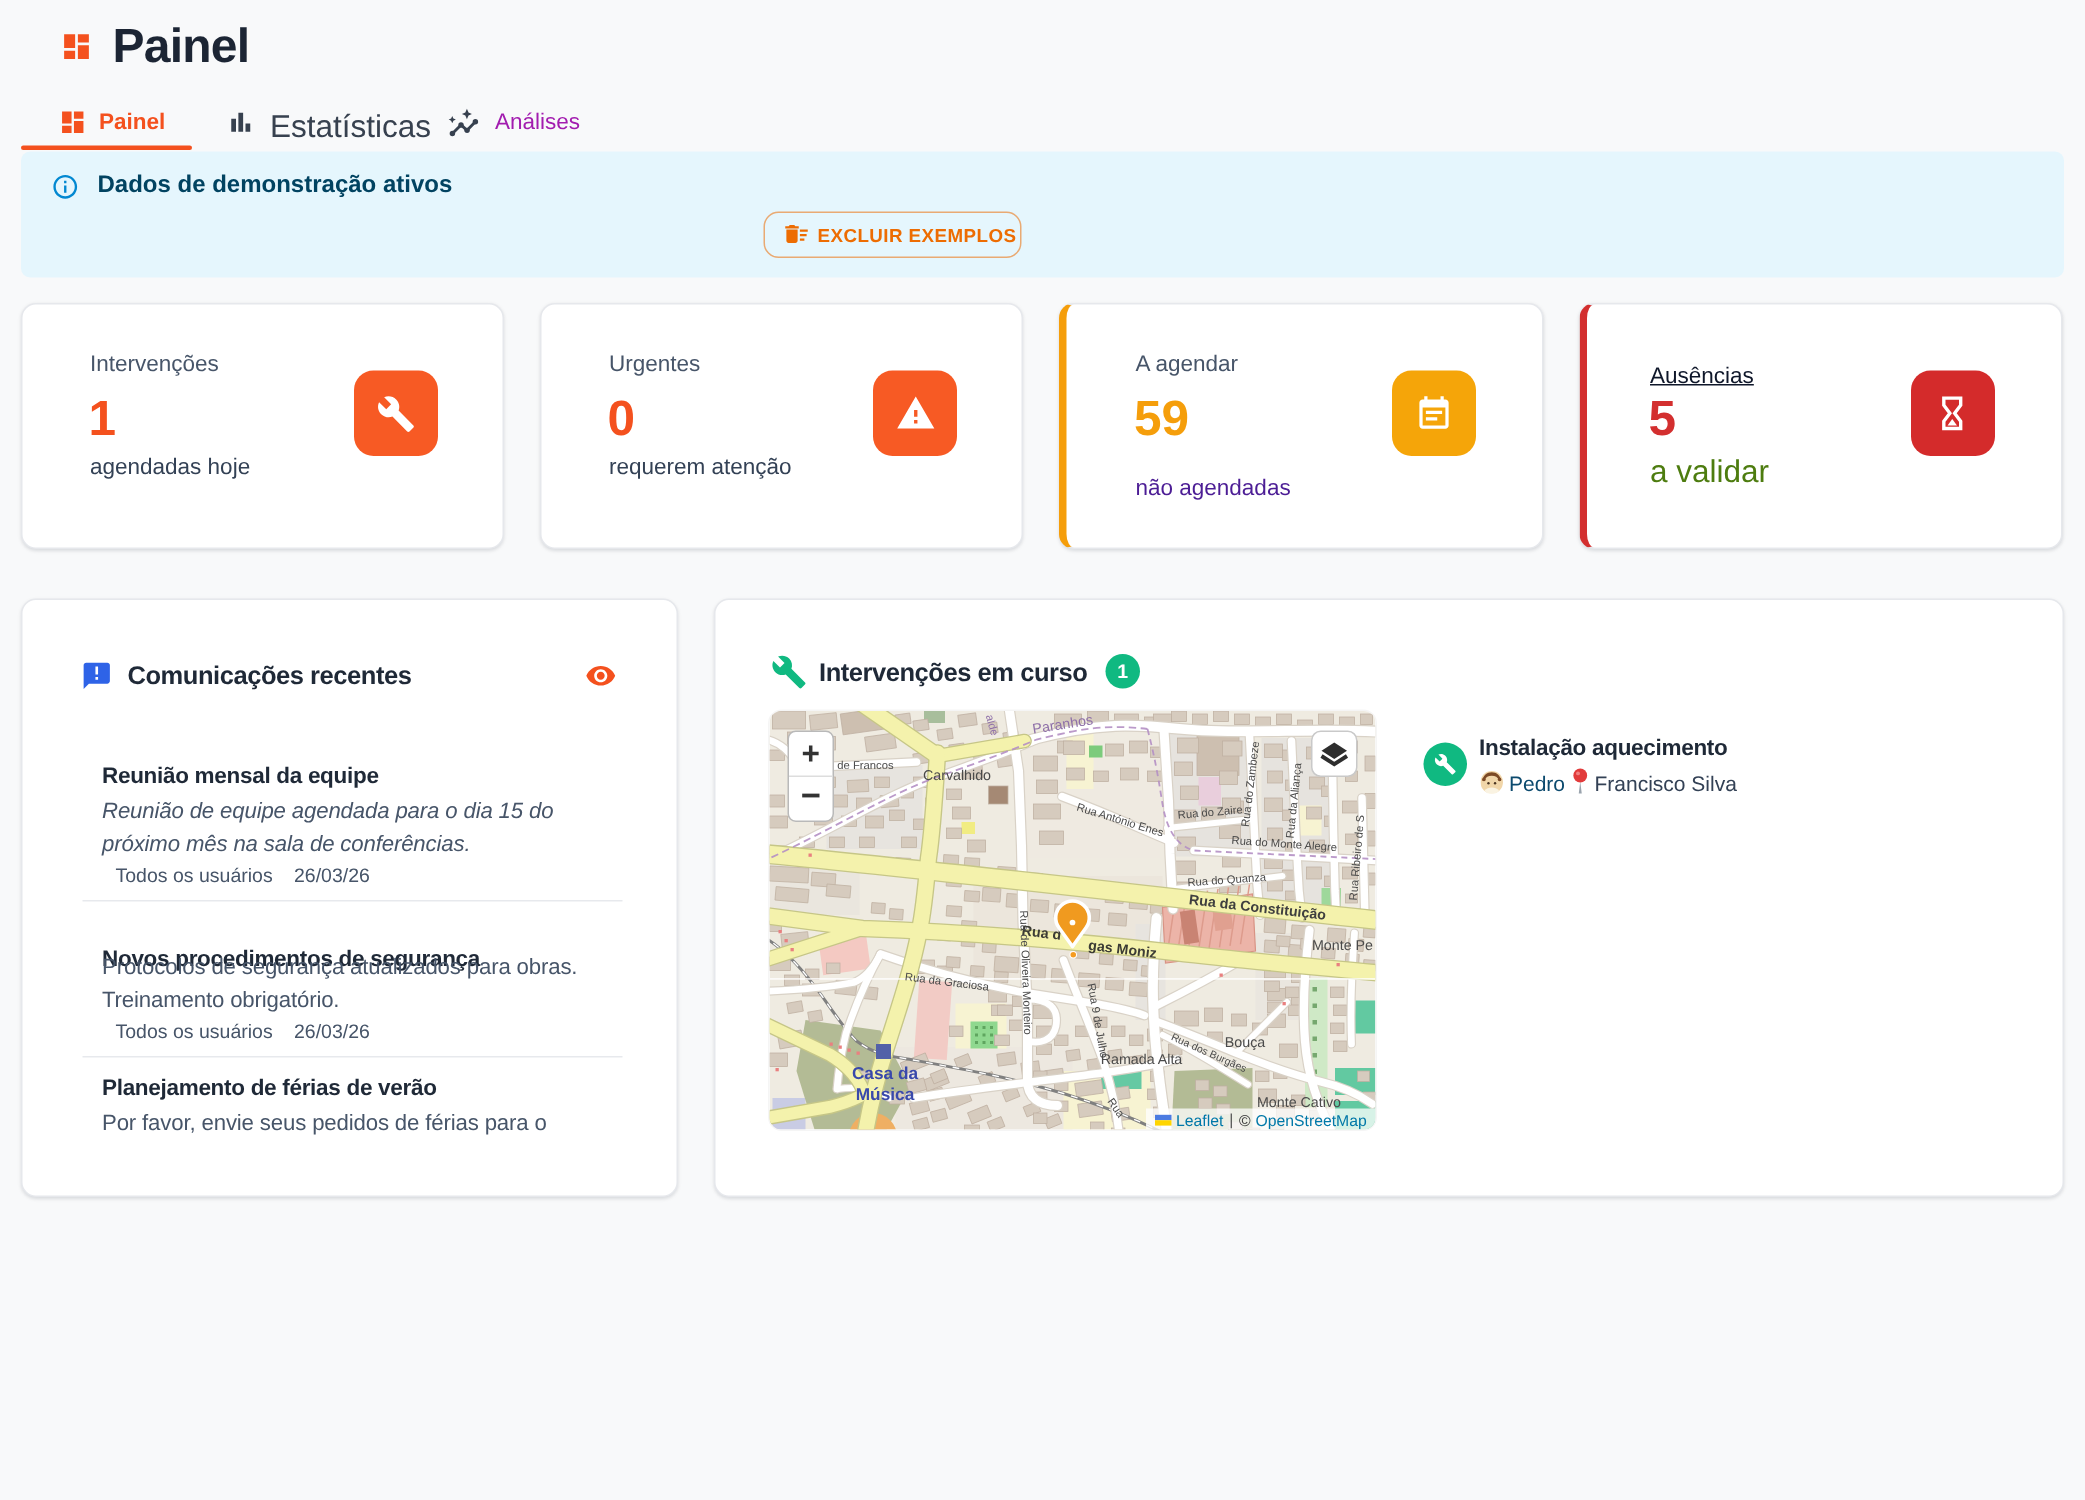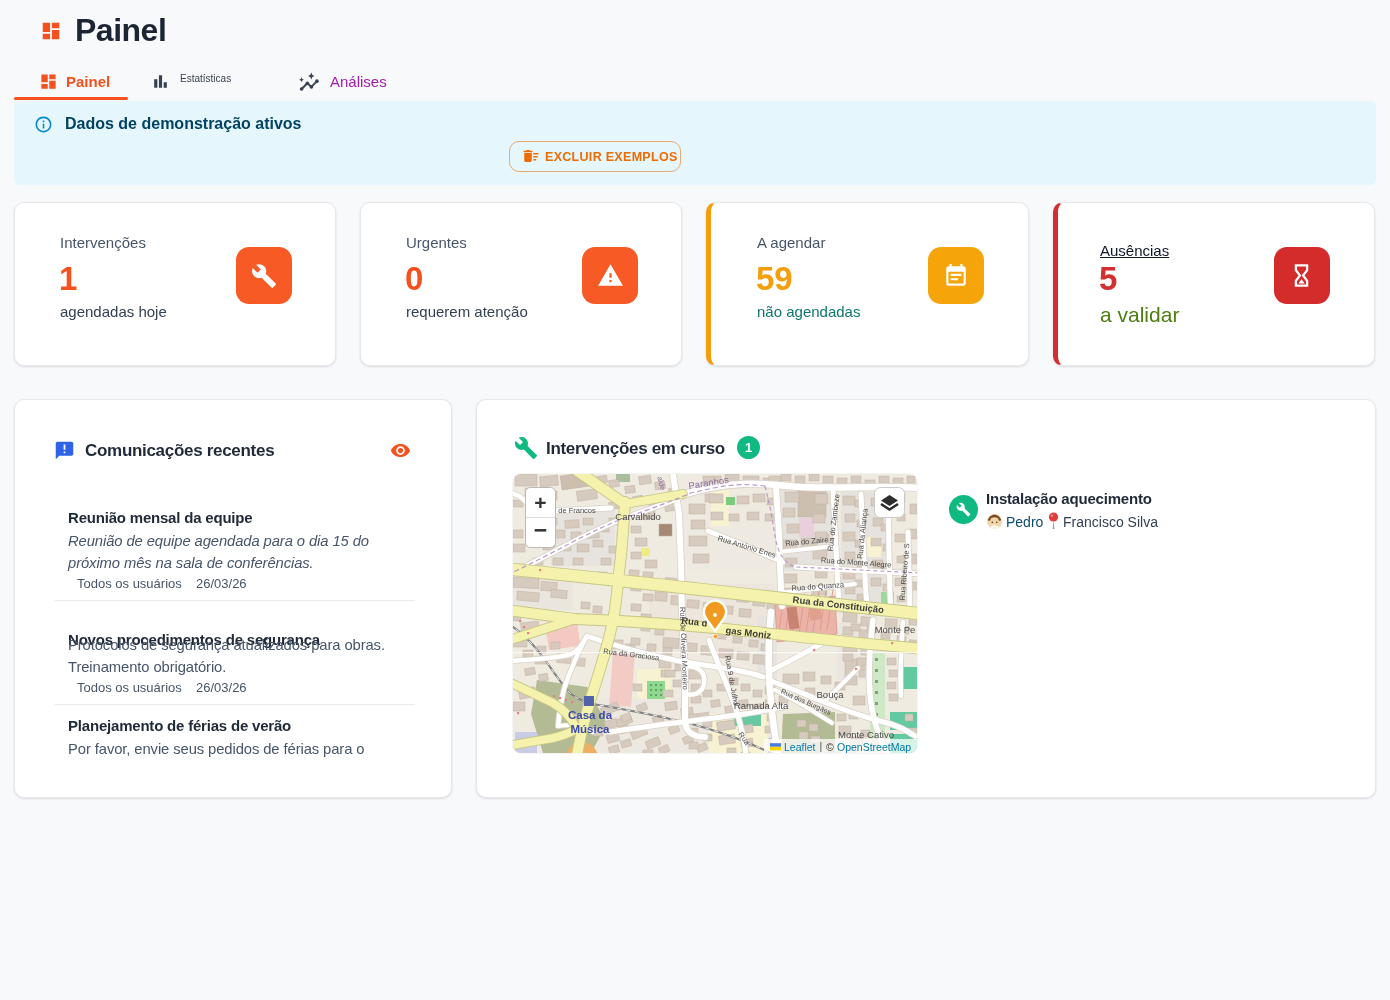--- a/index.html
+++ b/index.html
@@ -22,21 +22,21 @@
       <svg width="19" height="19" viewBox="0 0 24 24" style="display:block">
         <path d="M3 13h8V3H3v10zm0 8h8v-6H3v6zm10 0h8V11h-8v10zm0-18v6h8V3h-8z" fill="#F4511E"></path>
       </svg>
     </div>
 <div class="abs" style="left:66px;top:73px;font-size:15px;font-weight:bold;color:#F4511E;">Painel</div>
 <div class="abs" style="left:151px;top:72px;">
       <svg width="19" height="19" viewBox="0 0 24 24" style="display:block">
         <path d="M4 9h4v11H4zM10 4h4v16h-4zM16 13h4v7h-4z" fill="#37414F"></path>
       </svg>
     </div>
-<div class="abs" style="left:180px;top:73px;font-size:10px;color:#37414F;font-weight:500;">Estatísticas</div>
+<div class="abs" style="left:180px;top:73px;font-size:21px;color:#37414F;font-weight:500;">Estatísticas</div>
 <div class="abs" style="left:297px;top:71px;">
       <svg width="23" height="23" viewBox="0 0 24 24" style="display:block">
         <path d="M4.8 18.8L10.8 12.8 15 16.6 20.8 10.6" fill="none" stroke="#37414F" stroke-width="2" stroke-linecap="round" stroke-linejoin="round"></path>
         <circle cx="4.8" cy="18.8" r="1.9" fill="#37414F"></circle>
         <circle cx="10.8" cy="12.8" r="1.9" fill="#37414F"></circle>
         <circle cx="15" cy="16.6" r="1.9" fill="#37414F"></circle>
         <circle cx="20.8" cy="10.6" r="1.9" fill="#37414F"></circle>
         <path d="M14.9 1.6L16 4.1 18.4 5.2 16 6.3 14.9 8.8 13.8 6.3 11.4 5.2 13.8 4.1Z" fill="#37414F"></path>
         <path d="M4.7 6.6L5.5 8.3 7.2 9.1 5.5 9.9 4.7 11.6 3.9 9.9 2.2 9.1 3.9 8.3Z" fill="#37414F"></path>
       </svg>
@@ -79,21 +79,21 @@
 <div class="abs" style="left:406px;top:303px;font-size:15px;color:#334155;">requerem atenção</div>
 <div class="abs" style="left:582px;top:247px;width:56px;height:57px;background:#F75A24;border-radius:13px;"></div>
 <div class="abs" style="left:597px;top:262px;">
       <svg width="27" height="27" viewBox="0 0 24 24" style="display:block">
         <path d="M1 21h22L12 2 1 21zm12-3h-2v-2h2v2zm0-4h-2v-4h2v4z" fill="#FFFFFF"></path>
       </svg>
     </div>
 
 <div class="abs" style="left:757px;top:234px;font-size:15px;color:#475569;">A agendar</div>
 <div class="abs" style="left:756px;top:260px;font-size:33px;font-weight:bold;color:#F59E0B;">59</div>
-<div class="abs" style="left:757px;top:303px;font-size:15px;color:#0f766e;">não agendadas</div>
+<div class="abs" style="left:757px;top:317px;font-size:15px;color:#4c1d95;">não agendadas</div>
 <div class="abs" style="left:928px;top:247px;width:56px;height:57px;background:#F5A509;border-radius:13px;"></div>
 <div class="abs" style="left:943px;top:263px;">
       <svg width="26" height="26" viewBox="0 0 24 24" style="display:block">
         <path d="M17 10H7v2h10v-2zm2-7h-1V1h-2v2H8V1H6v2H5c-1.1 0-2 .9-2 2v14c0 1.1.9 2 2 2h14c1.1 0 2-.9 2-2V5c0-1.1-.9-2-2-2zm0 16H5V8h14v11zM14 14H7v2h7v-2z" fill="#FFFFFF"></path>
       </svg>
     </div>
 
 <div class="abs" style="left:1100px;top:242px;font-size:15px;color:#0f172a;text-decoration:underline;">Ausências</div>
 <div class="abs" style="left:1099px;top:260px;font-size:33px;font-weight:bold;color:#D32F2F;">5</div>
 <div class="abs" style="left:1100px;top:303px;font-size:21px;color:#4d7c0f;">a validar</div>

